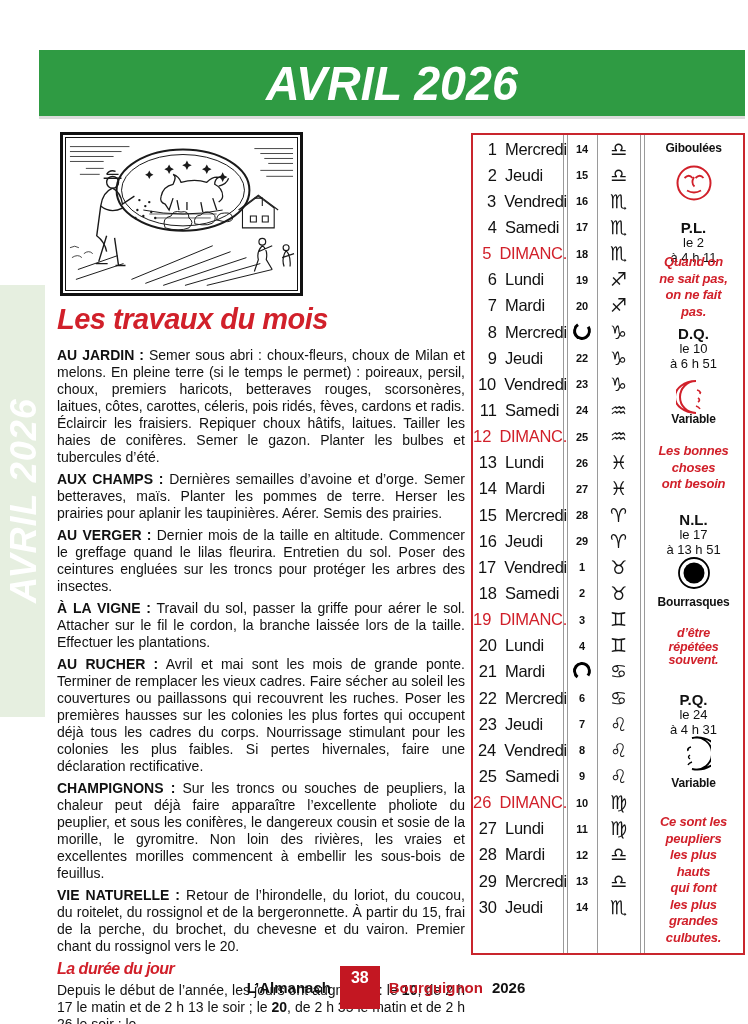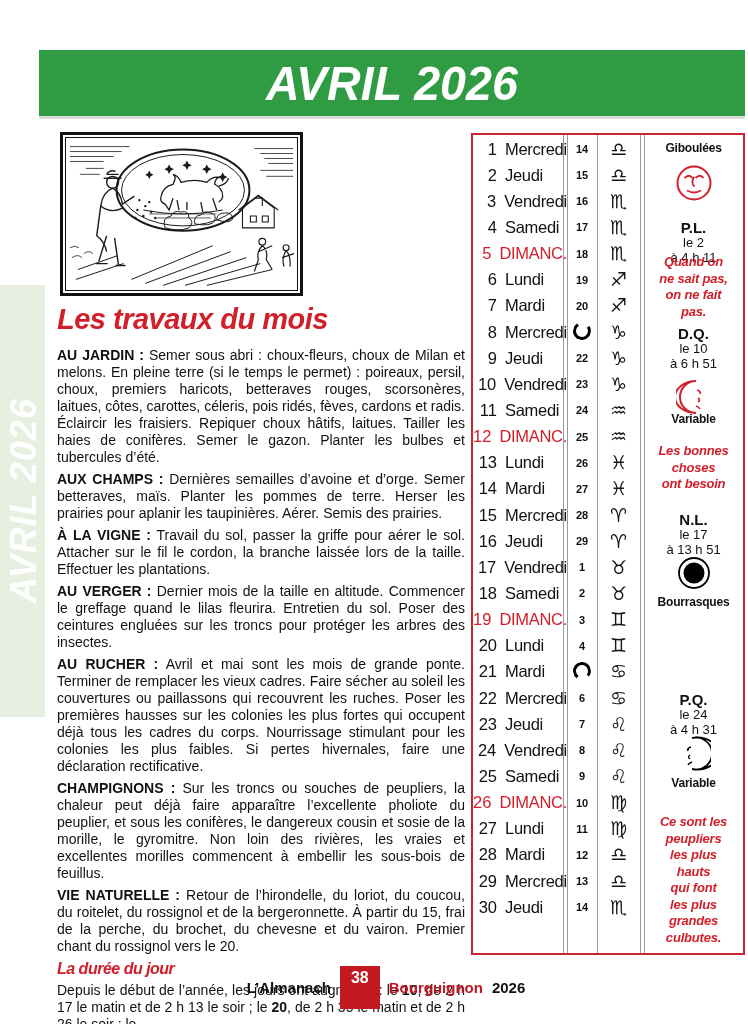--- a/index.html
+++ b/index.html
@@ -163,22 +163,22 @@
         </g>
       </svg>
     </div>
   </div>
 
   <div class="col-left">
     <div class="red-h1">Les travaux du mois</div>
     <div id="paragraphs">
         <p><span class="lead">AU JARDIN :</span><span> Semer sous abri : choux-fleurs, choux de Milan et melons. En pleine terre (si le temps le permet) : poireaux, persil, choux, premiers haricots, betteraves rouges, scorsonères, laitues, côtes, carottes, céleris, pois ridés, fèves, cardons et radis. Éclaircir les fraisiers. Repiquer choux hâtifs, laitues. Tailler les haies de conifères. Semer le gazon. Planter les bulbes et tubercules d’été.</span></p>
         <p><span class="lead">AUX CHAMPS :</span><span> Dernières semailles d’avoine et d’orge. Semer betteraves, maïs. Planter les pommes de terre. Herser les prairies pour aplanir les taupinières. Aérer. Semis des prairies.</span></p>
+        <p><span class="lead">AU VERGER :</span><span> Dernier mois de la taille en altitude. Commencer le greffage quand le lilas fleurira. Entretien du sol. Poser des ceintures engluées sur les troncs pour protéger les arbres des insectes.</span></p>
         <p><span class="lead">À LA VIGNE :</span><span> Travail du sol, passer la griffe pour aérer le sol. Attacher sur le fil le cordon, la branche laissée lors de la taille. Effectuer les plantations.</span></p>
-        <p><span class="lead">AU VERGER :</span><span> Dernier mois de la taille en altitude. Commencer le greffage quand le lilas fleurira. Entretien du sol. Poser des ceintures engluées sur les troncs pour protéger les arbres des insectes.</span></p>
         <p><span class="lead">AU RUCHER :</span><span> Avril et mai sont les mois de grande ponte. Terminer de remplacer les vieux cadres. Faire sécher au soleil les couvertures ou paillassons qui recouvrent les ruches. Poser les premières hausses sur les colonies les plus fortes qui occupent déjà tous les cadres du corps. Nourrissage stimulant pour les colonies les plus faibles. Si pertes hivernales, faire une déclaration rectificative.</span></p>
         <p><span class="lead">CHAMPIGNONS :</span><span> Sur les troncs ou souches de peupliers, la chaleur peut déjà faire apparaître l’excellente pholiote du peuplier, et sous les conifères, le dangereux cousin et sosie de la morille, le gyromitre. Non loin des rivières, les vraies et excellentes morilles commencent à embellir les sous-bois de feuillus.</span></p>
         <p><span class="lead">VIE NATURELLE :</span><span> Retour de l’hirondelle, du loriot, du coucou, du roitelet, du rossignol et de la bergeronnette. À partir du 15, frai de la perche, du brochet, du chevesne et du vairon. Premier chant du rossignol vers le 20.</span></p>
       </div>
     <div class="red-h2">La durée du jour</div>
     <p><span>Depuis le début de l’année, les jours ont augmenté : le </span><b>10</b><span>, de 2 h 17 le matin et de 2 h 13 le soir ; le </span><b>20</b><span>, de 2 h 35 le matin et de 2 h 26 le soir ; le </span></p>
   </div>
 
   <div class="calendar">
     <div class="vline vl-a"></div>
@@ -544,20 +544,23 @@
 
       <div class="note moon-ico" style="top:421px">
         <svg width="34" height="34" viewBox="0 0 34 34">
           <circle cx="17" cy="17" r="15" fill="none" stroke="#000" stroke-width="1.8"></circle>
           <circle cx="17" cy="17" r="10.5" fill="#000"></circle>
         </svg>
       </div>
 
       <div class="note weather" style="top:460px">Bourrasques</div>
 
+      <div class="note proverb tight" style="top:492px">d’être
+répétées
+souvent.</div>
 
       <div class="note phase" style="top:557px">
         <div class="abbr">P.Q.</div>
         <div class="ln">le 24</div>
         <div class="ln">à 4 h 31</div>
       </div>
 
       <div class="note moon-ico" style="top:601px">
         <svg width="34" height="36" viewBox="0 0 34 36" fill="none" stroke="#000" stroke-width="1.8">
           <path d="M15 2a16 16 0 1 1 0 31a21 16 0 1 0 0-31z"></path>

